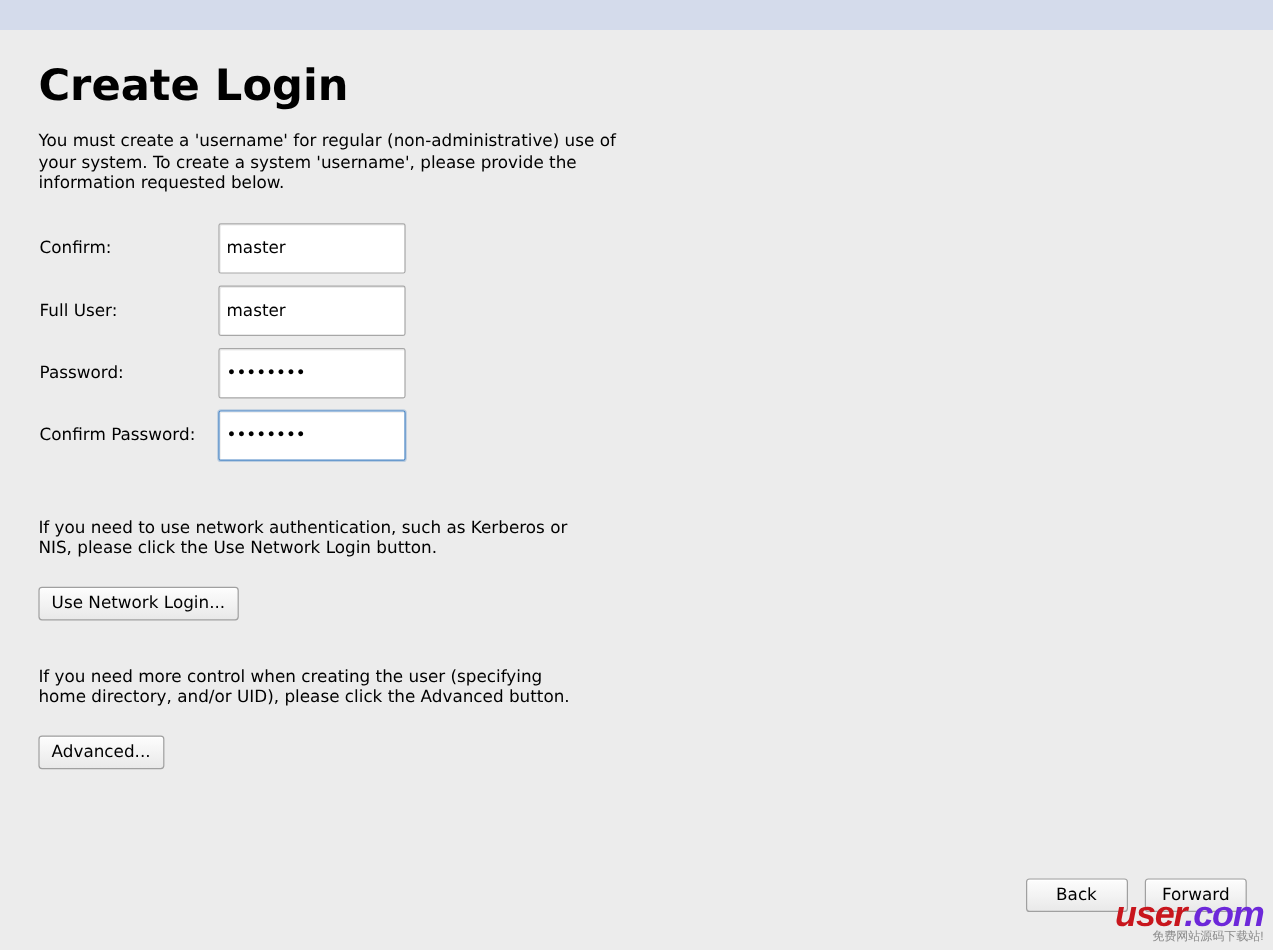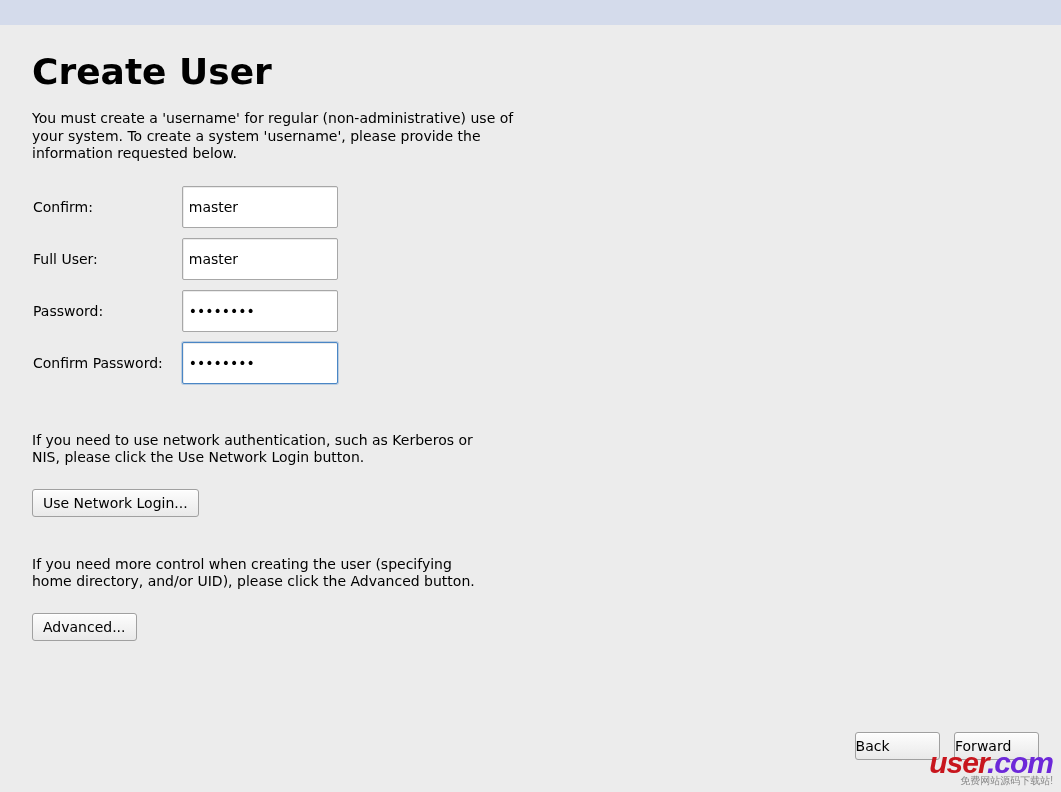--- a/index.html
+++ b/index.html
@@ -79,21 +79,21 @@
     box-shadow: inset 0 1px 0 #fff;
     text-align: right;
   }
   .nav-area {
     position: absolute;
     bottom: 32px;
     right: 22px;
   }
   .nav-btn {
     width: 85px;
-    text-align: left;
+    text-align: center;
     padding: 5px 0;
     margin-left: 10px;
   }
   .watermark {
     position: absolute;
     right: 8px;
     bottom: 6px;
     font-family: Arial, sans-serif;
     pointer-events: none;
     text-align: right;
@@ -116,21 +116,21 @@
     margin-top: -2px;
   }
 </style>
 </head>
 <body>
 
 <div class="top-bar"></div>
 
 <div class="content">
 
-  <h1 class="page-title">Create User</h1>
+  <h1 class="page-title">Create Login</h1>
 
   <div class="intro-text">You must create a 'username' for regular (non-administrative) use of your system.  To create a system 'username', please provide the information requested below.</div>
 
   <table class="form-table">
     <tbody>
         <tr>
       <td class="label-cell"><span>Confirm:</span></td>
       <td><input type="text" class="txt-input" value="master" style=""></td>
     </tr>
     <tr>

